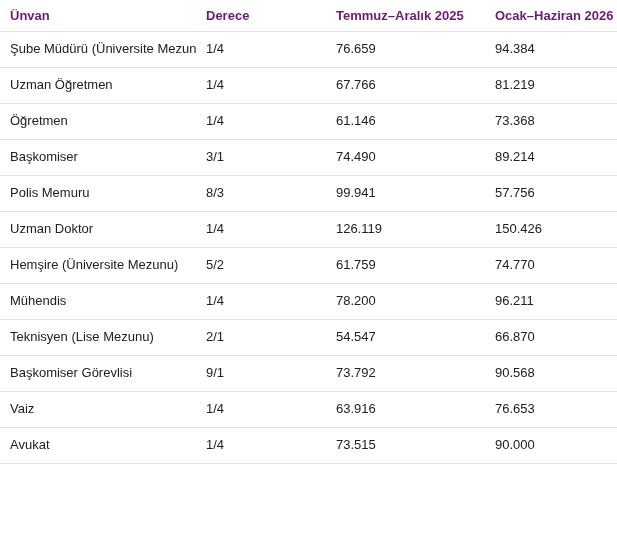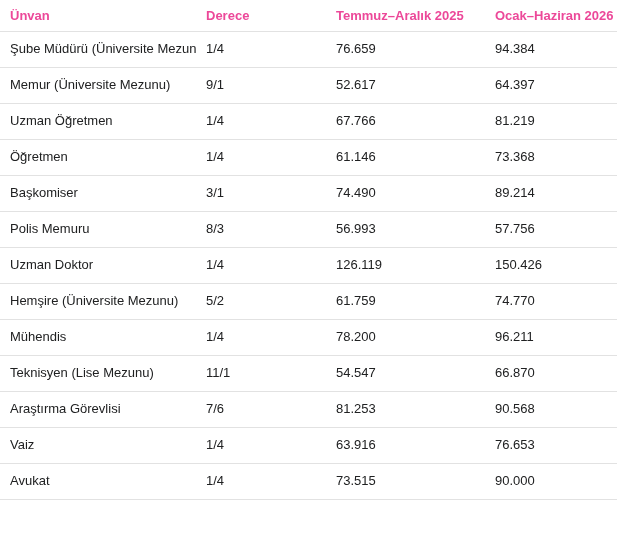--- a/index.html
+++ b/index.html
@@ -25,21 +25,21 @@
   table.salary-table col.c1 { width: 196px; }
   table.salary-table col.c2 { width: 130px; }
   table.salary-table col.c3 { width: 159px; }
   table.salary-table col.c4 { width: 132px; }
   table.salary-table th {
     box-sizing: border-box;
     text-align: left;
     font-weight: 700;
     padding: 8px 0 7px 10px;
     border-bottom: 1px solid #e2e2e2;
-    color: #ec4899;
+    color: #701a75;
     line-height: 16px;
     white-space: nowrap;
     overflow: hidden;
   }
   table.salary-table td {
     box-sizing: border-box;
     text-align: left;
     padding: 9px 0 10px 10px;
     border-bottom: 1px solid #e2e2e2;
     line-height: 16px;
@@ -67,26 +67,20 @@
       </tr>
     </thead>
     <tbody>
   <tr>
     <td>Şube Müdürü (Üniversite Mezunu)</td>
     <td>1/4</td>
     <td>76.659</td>
     <td>94.384</td>
   </tr>
 
-  <tr>
-    <td>Memur (Üniversite Mezunu)</td>
-    <td>9/1</td>
-    <td>52.617</td>
-    <td>64.397</td>
-  </tr>
 
   <tr>
     <td>Uzman Öğretmen</td>
     <td>1/4</td>
     <td>67.766</td>
     <td>81.219</td>
   </tr>
 
   <tr>
     <td>Öğretmen</td>
@@ -98,21 +92,21 @@
   <tr>
     <td>Başkomiser</td>
     <td>3/1</td>
     <td>74.490</td>
     <td>89.214</td>
   </tr>
 
   <tr>
     <td>Polis Memuru</td>
     <td>8/3</td>
-    <td>56.993</td>
+    <td>99.941</td>
     <td>57.756</td>
   </tr>
 
   <tr>
     <td>Uzman Doktor</td>
     <td>1/4</td>
     <td>126.119</td>
     <td>150.426</td>
   </tr>
 
@@ -125,30 +119,30 @@
 
   <tr>
     <td>Mühendis</td>
     <td>1/4</td>
     <td>78.200</td>
     <td>96.211</td>
   </tr>
 
   <tr>
     <td>Teknisyen (Lise Mezunu)</td>
-    <td>11/1</td>
+    <td>2/1</td>
     <td>54.547</td>
     <td>66.870</td>
   </tr>
 
 
   <tr>
-    <td>Araştırma Görevlisi</td>
-    <td>7/6</td>
-    <td>81.253</td>
+    <td>Başkomiser Görevlisi</td>
+    <td>9/1</td>
+    <td>73.792</td>
     <td>90.568</td>
   </tr>
 
   <tr>
     <td>Vaiz</td>
     <td>1/4</td>
     <td>63.916</td>
     <td>76.653</td>
   </tr>
 

